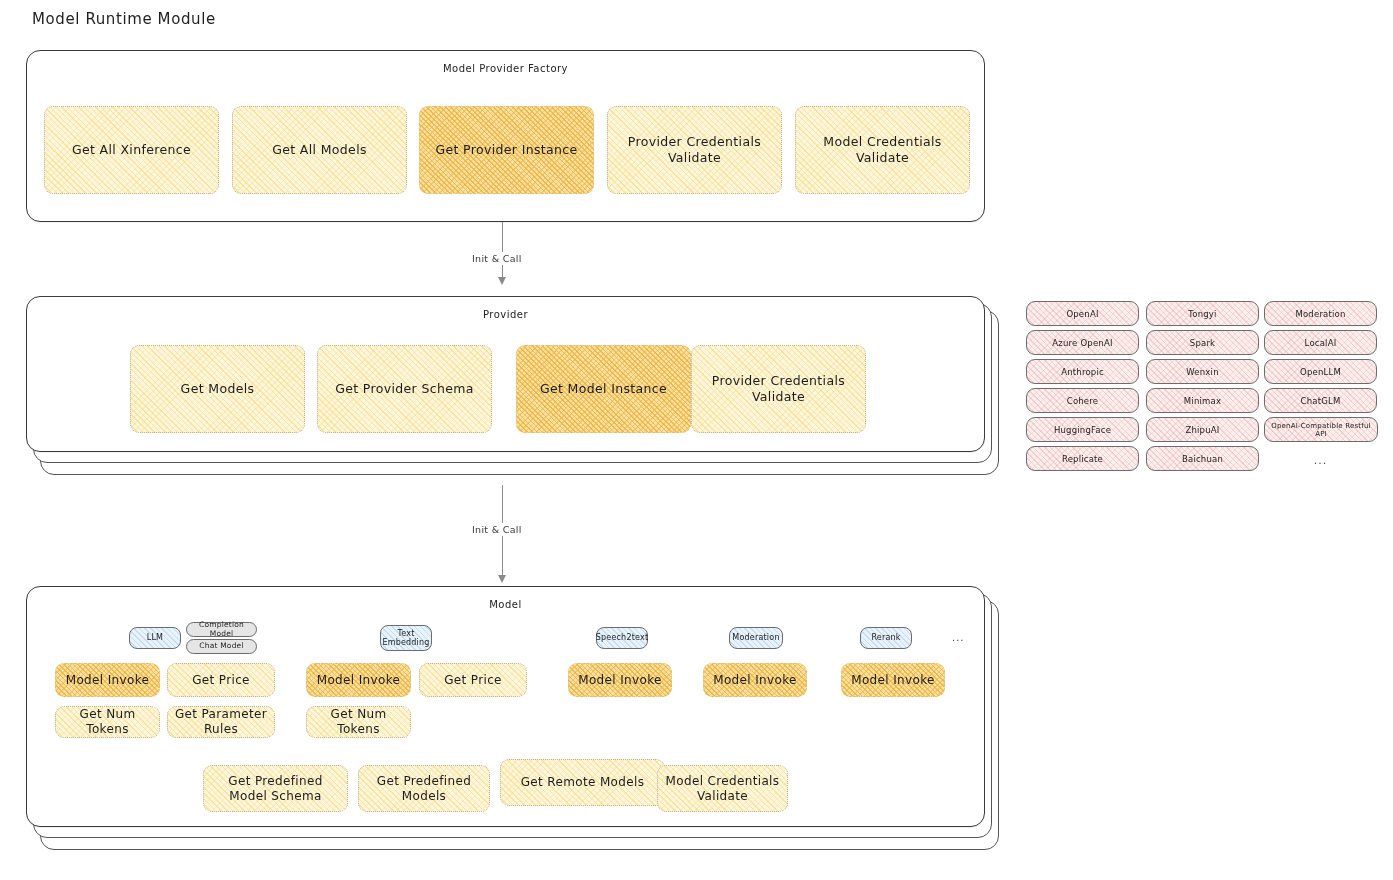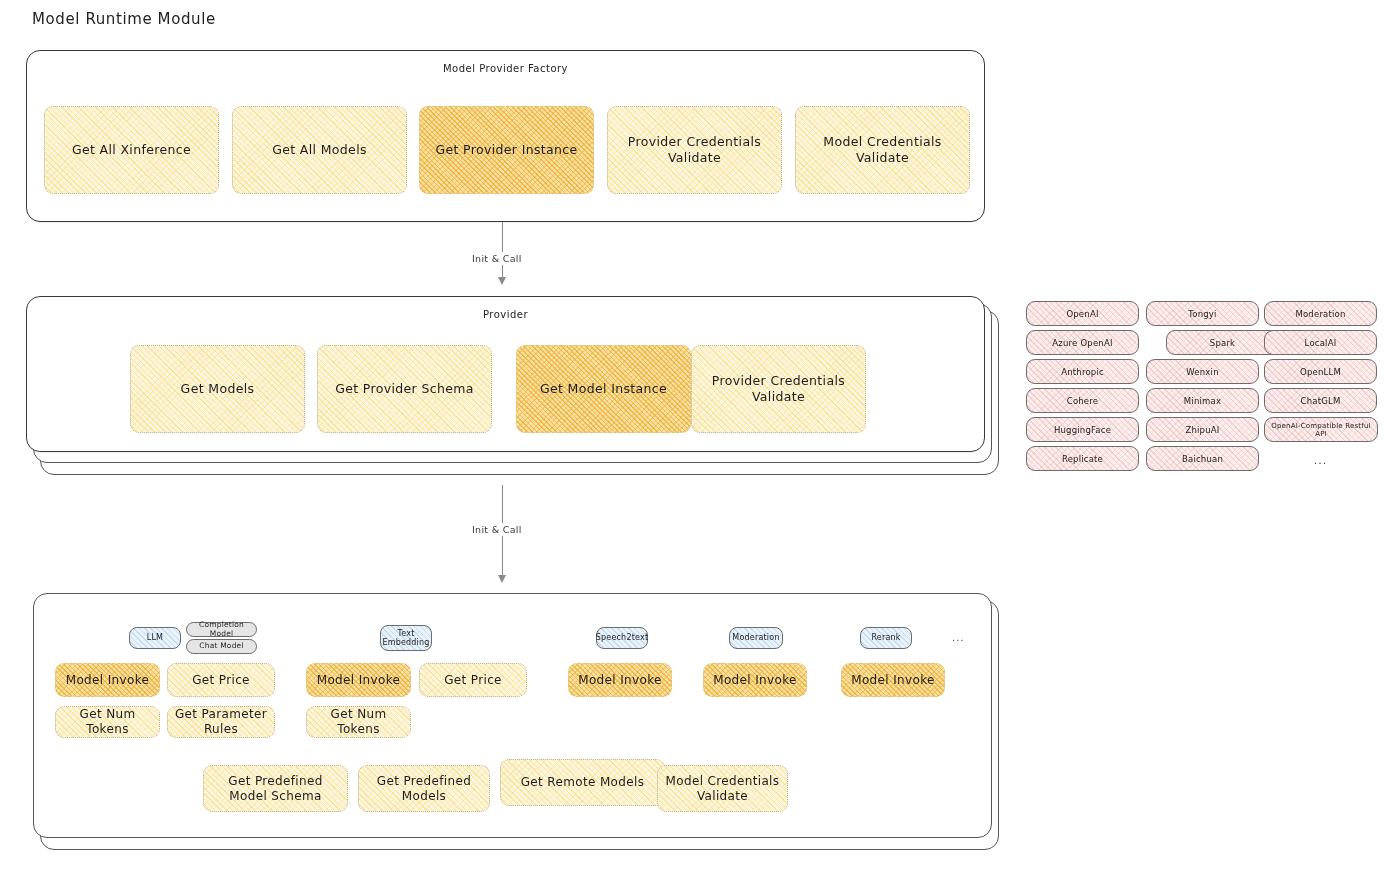--- a/index.html
+++ b/index.html
@@ -158,39 +158,42 @@
     </div>
 
   <div id="provider-chips">
       <div class="chip sketch-font" style="left: 1026px; top: 301px; width: 113px; height: 25px;">OpenAI</div>
       <div class="chip sketch-font" style="left: 1026px; top: 330px; width: 113px; height: 25px;">Azure OpenAI</div>
       <div class="chip sketch-font" style="left: 1026px; top: 359px; width: 113px; height: 25px;">Anthropic</div>
       <div class="chip sketch-font" style="left: 1026px; top: 388px; width: 113px; height: 25px;">Cohere</div>
       <div class="chip sketch-font" style="left: 1026px; top: 417px; width: 113px; height: 25px;">HuggingFace</div>
       <div class="chip sketch-font" style="left: 1026px; top: 446px; width: 113px; height: 25px;">Replicate</div>
       <div class="chip sketch-font" style="left: 1146px; top: 301px; width: 113px; height: 25px;">Tongyi</div>
-      <div class="chip sketch-font" style="left: 1146px; top: 330px; width: 113px; height: 25px; margin-left: 20px;">Spark</div>
+      <div class="chip sketch-font" style="left: 1146px; top: 330px; width: 113px; height: 25px;">Spark</div>
       <div class="chip sketch-font" style="left: 1146px; top: 359px; width: 113px; height: 25px;">Wenxin</div>
       <div class="chip sketch-font" style="left: 1146px; top: 388px; width: 113px; height: 25px;">Minimax</div>
       <div class="chip sketch-font" style="left: 1146px; top: 417px; width: 113px; height: 25px;">ZhipuAI</div>
       <div class="chip sketch-font" style="left: 1146px; top: 446px; width: 113px; height: 25px;">Baichuan</div>
       <div class="chip sketch-font" style="left: 1264px; top: 301px; width: 113px; height: 25px;">Moderation</div>
       <div class="chip sketch-font" style="left: 1264px; top: 330px; width: 113px; height: 25px;">LocalAI</div>
       <div class="chip sketch-font" style="left: 1264px; top: 359px; width: 113px; height: 25px;">OpenLLM</div>
       <div class="chip sketch-font" style="left: 1264px; top: 388px; width: 113px; height: 25px;">ChatGLM</div>
       <div class="chip sketch-font" style="left: 1264px; top: 417px; width: 114px; height: 25px; font-size: 7px;">OpenAI-Compatible Restful API</div>
       <div class="chip-ellipsis sketch-font" style="left: 1264px; top: 452px; width: 113px; height: 16px;">...</div>
     </div>
 
   <div class="conn-line" style="left:502px; top:485px; height:93px;"></div>
   <div class="conn-arrow" style="left:498px; top:575px;"></div>
   <div class="conn-label sketch-font" style="left:468px; top:523px;">Init &amp; Call</div>
 
   <div class="panel-stack" style="left:40px; top:600px; width:959px; height:250px;"></div>
   <div class="panel-stack" style="left:33px; top:593px; width:959px; height:245px;"></div>
+  <div class="panel" style="left:26px; top:586px; width:959px; height:241px;">
+    <div class="panel-title sketch-font">Model</div>
+  </div>
   <div id="model-content">
       <div class="badge sketch-font" style="left: 129px; top: 627px; width: 52px; height: 22px;">LLM</div>
       <div class="badge plain sketch-font" style="left: 186px; top: 622px; width: 71px; height: 15px; font-size: 7.5px;">Completion Model</div>
       <div class="badge plain sketch-font" style="left: 186px; top: 639px; width: 71px; height: 15px; font-size: 7.5px;">Chat Model</div>
       <div class="op sketch-font hl small" style="left: 55px; top: 663px; width: 105px; height: 34px;">Model Invoke</div>
       <div class="op sketch-font small" style="left: 167px; top: 663px; width: 108px; height: 34px;">Get Price</div>
       <div class="op sketch-font small" style="left: 55px; top: 706px; width: 105px; height: 32px;">Get Num Tokens</div>
       <div class="op sketch-font small" style="left: 167px; top: 706px; width: 108px; height: 32px;">Get Parameter Rules</div>
       <div class="badge sketch-font" style="left: 380px; top: 625px; width: 52px; height: 26px;">Text Embedding</div>
       <div class="op sketch-font hl small" style="left: 306px; top: 663px; width: 105px; height: 34px;">Model Invoke</div>

